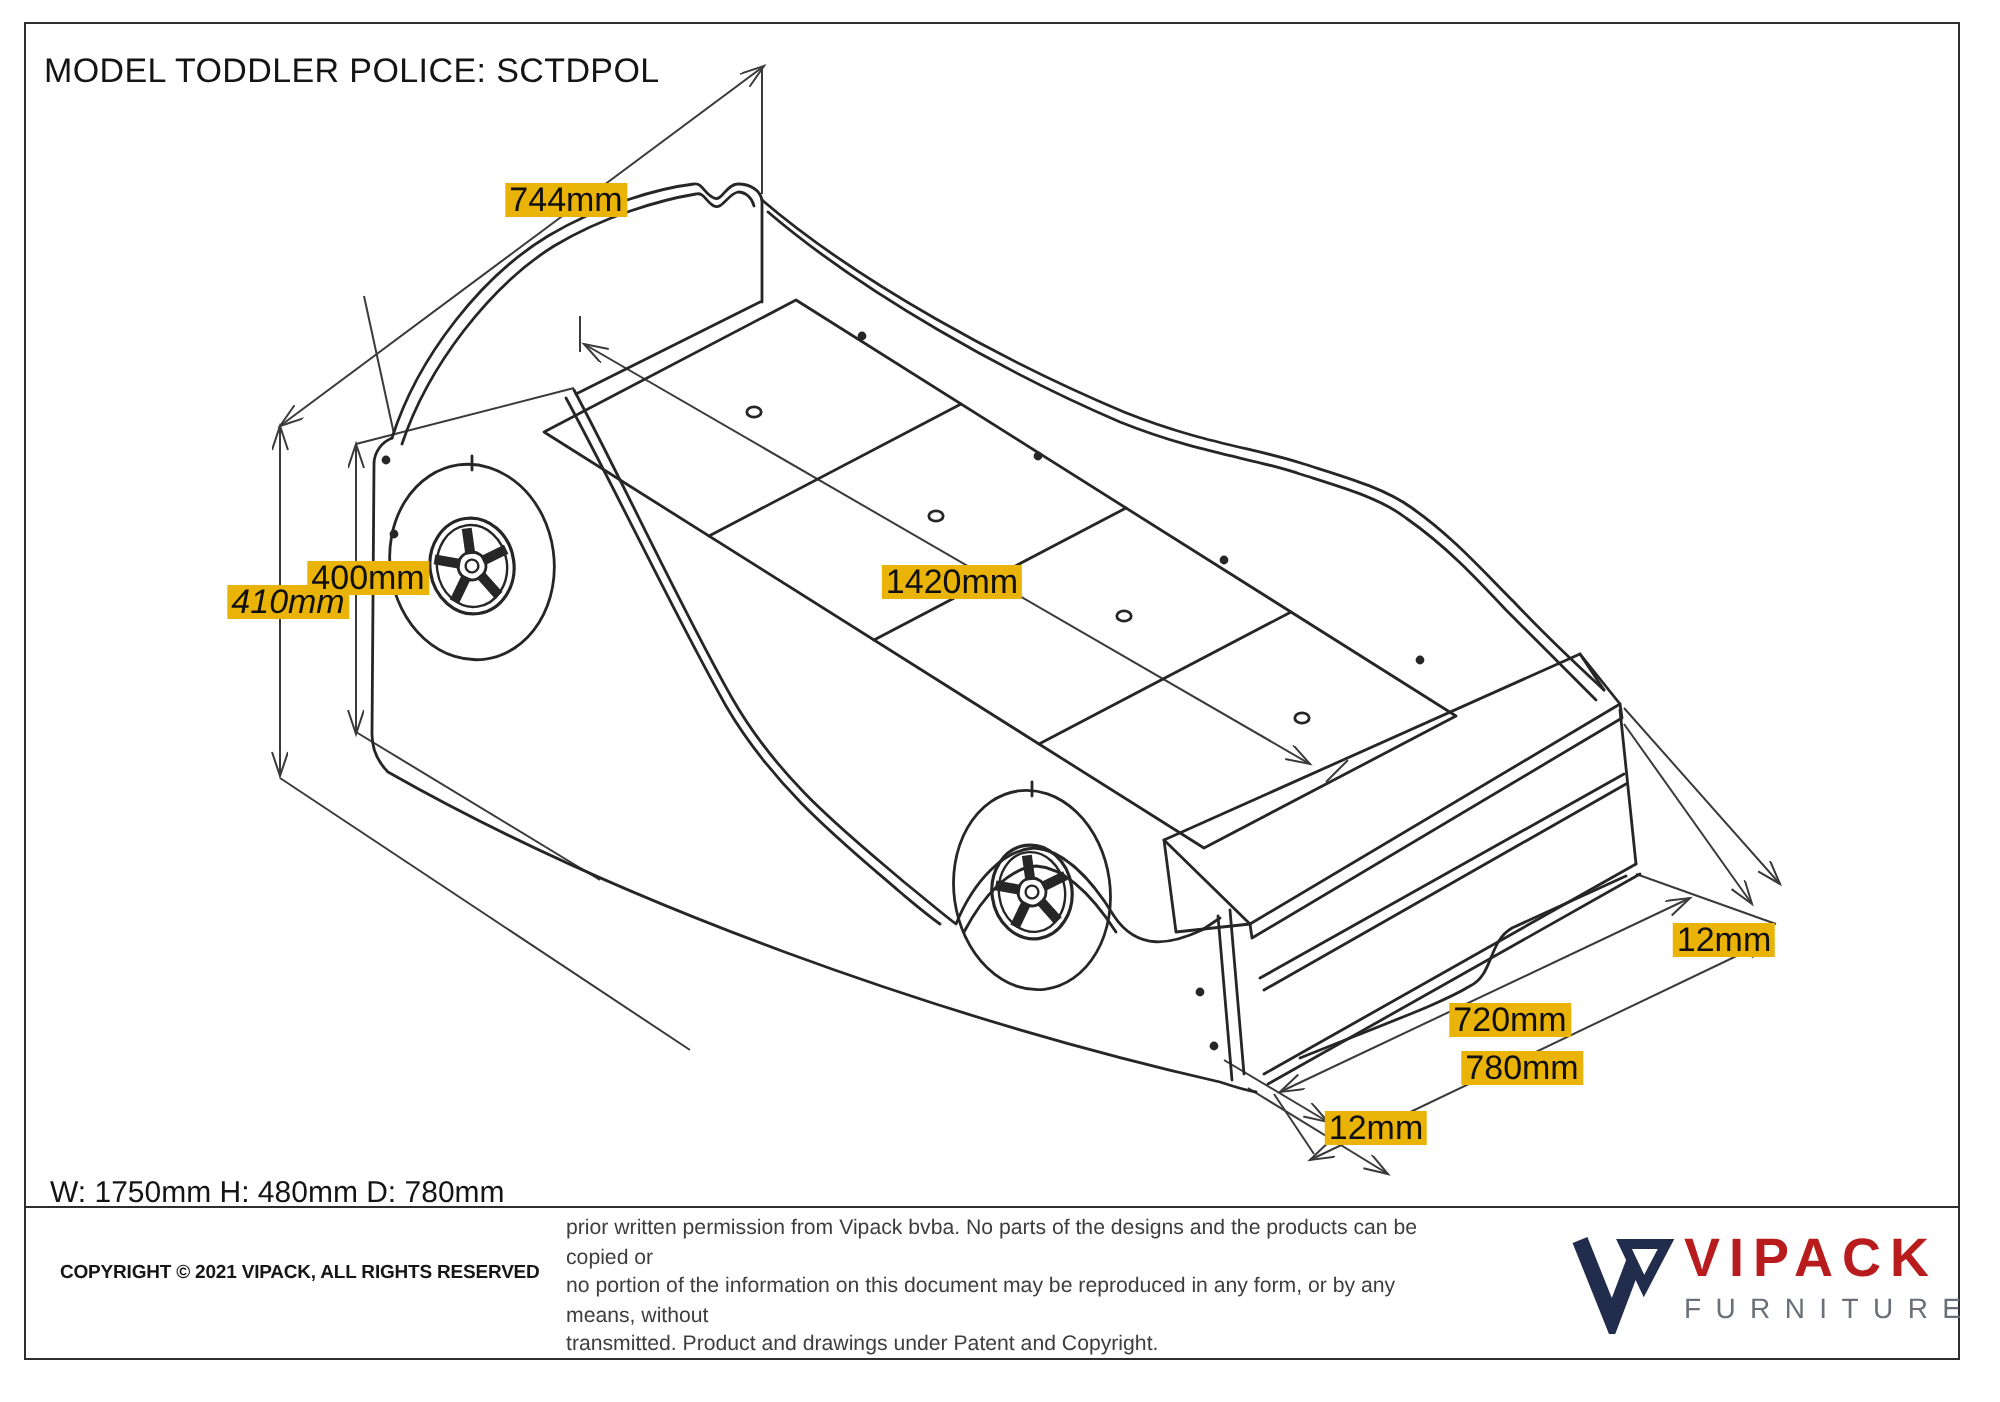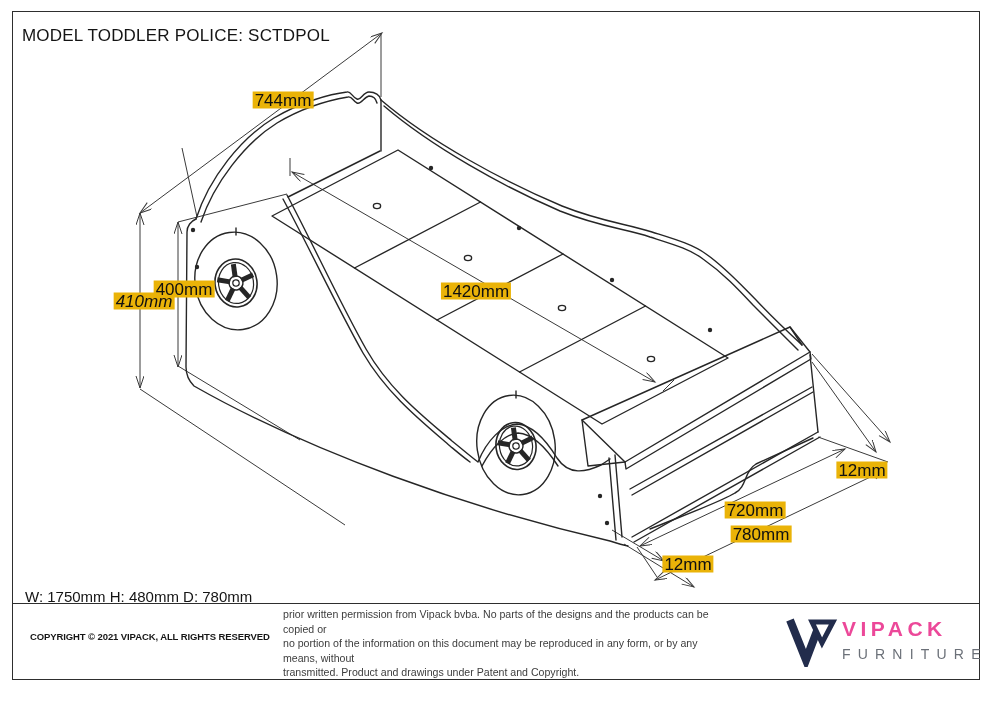--- a/index.html
+++ b/index.html
@@ -8,21 +8,21 @@
   .footer-divider{position:absolute;left:12px;top:603px;width:968px;height:0;border-top:1.5px solid #2e2e2e;}
   .page-title{position:absolute;left:22px;top:26px;font-size:17px;letter-spacing:.2px;color:#141414;}
   .whd{position:absolute;left:25px;top:577px;font-size:15px;color:#141414;margin-top:11px;}
   svg.draw{position:absolute;left:0;top:0;}
   .dim-label{position:absolute;transform:translate(-50%,-50%);font-size:17px;color:#101010;background:#eab308;padding:0 2px;white-space:nowrap;line-height:1;}
   .copyright{position:absolute;left:30px;top:631px;width:245px;font-size:9.5px;font-weight:bold;color:#161616;letter-spacing:-0.1px;}
   .legal{position:absolute;left:283px;top:607px;width:450px;font-size:10.6px;line-height:14.6px;color:#3d3d3d;}
   .brand{position:absolute;left:786px;top:612px;width:196px;height:58px;}
   .brand-mark{position:absolute;left:0;top:3px;}
   .brand-text{position:absolute;left:56px;top:2px;}
-  .brand-name{font-size:21px;font-weight:bold;letter-spacing:4.5px;color:#ec4899;line-height:30px;}
+  .brand-name{font-size:27px;font-weight:bold;letter-spacing:4.5px;color:#b91c1c;line-height:30px;}
   .brand-tagline{font-size:14px;letter-spacing:7.2px;color:#6b7078;margin-top:2px;}
 </style>
 </head>
 <body>
 
 <div class="frame"></div>
 
 <div class="page-title">MODEL TODDLER POLICE: SCTDPOL</div>
 
 <svg class="draw" width="1000" height="701" viewBox="0 0 1000 701">

